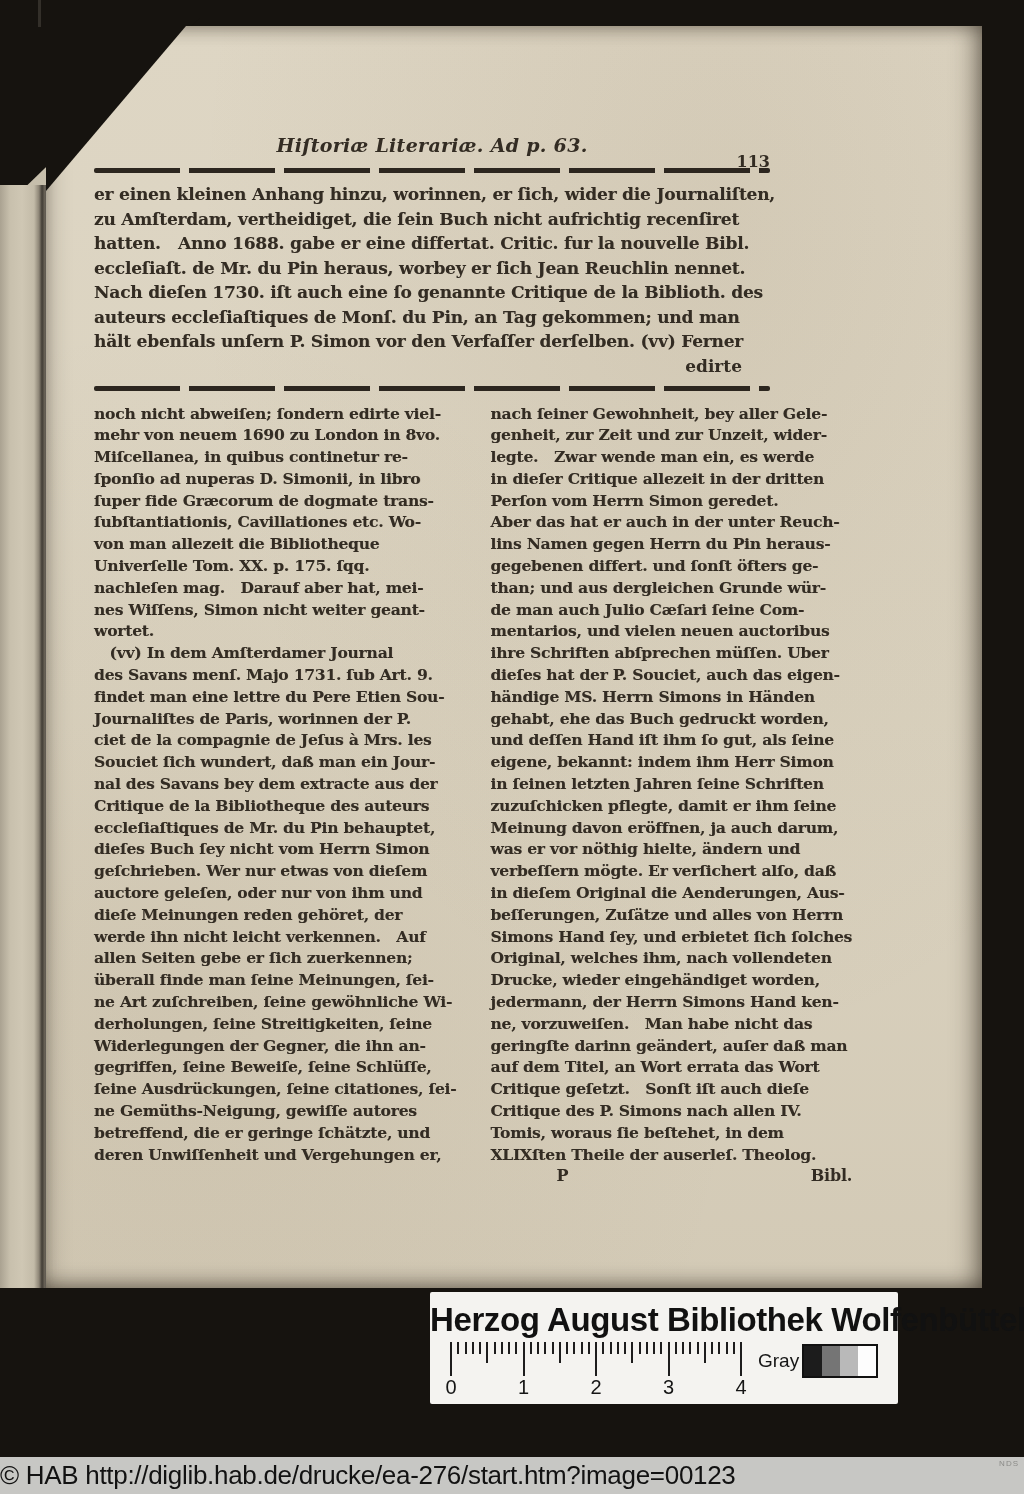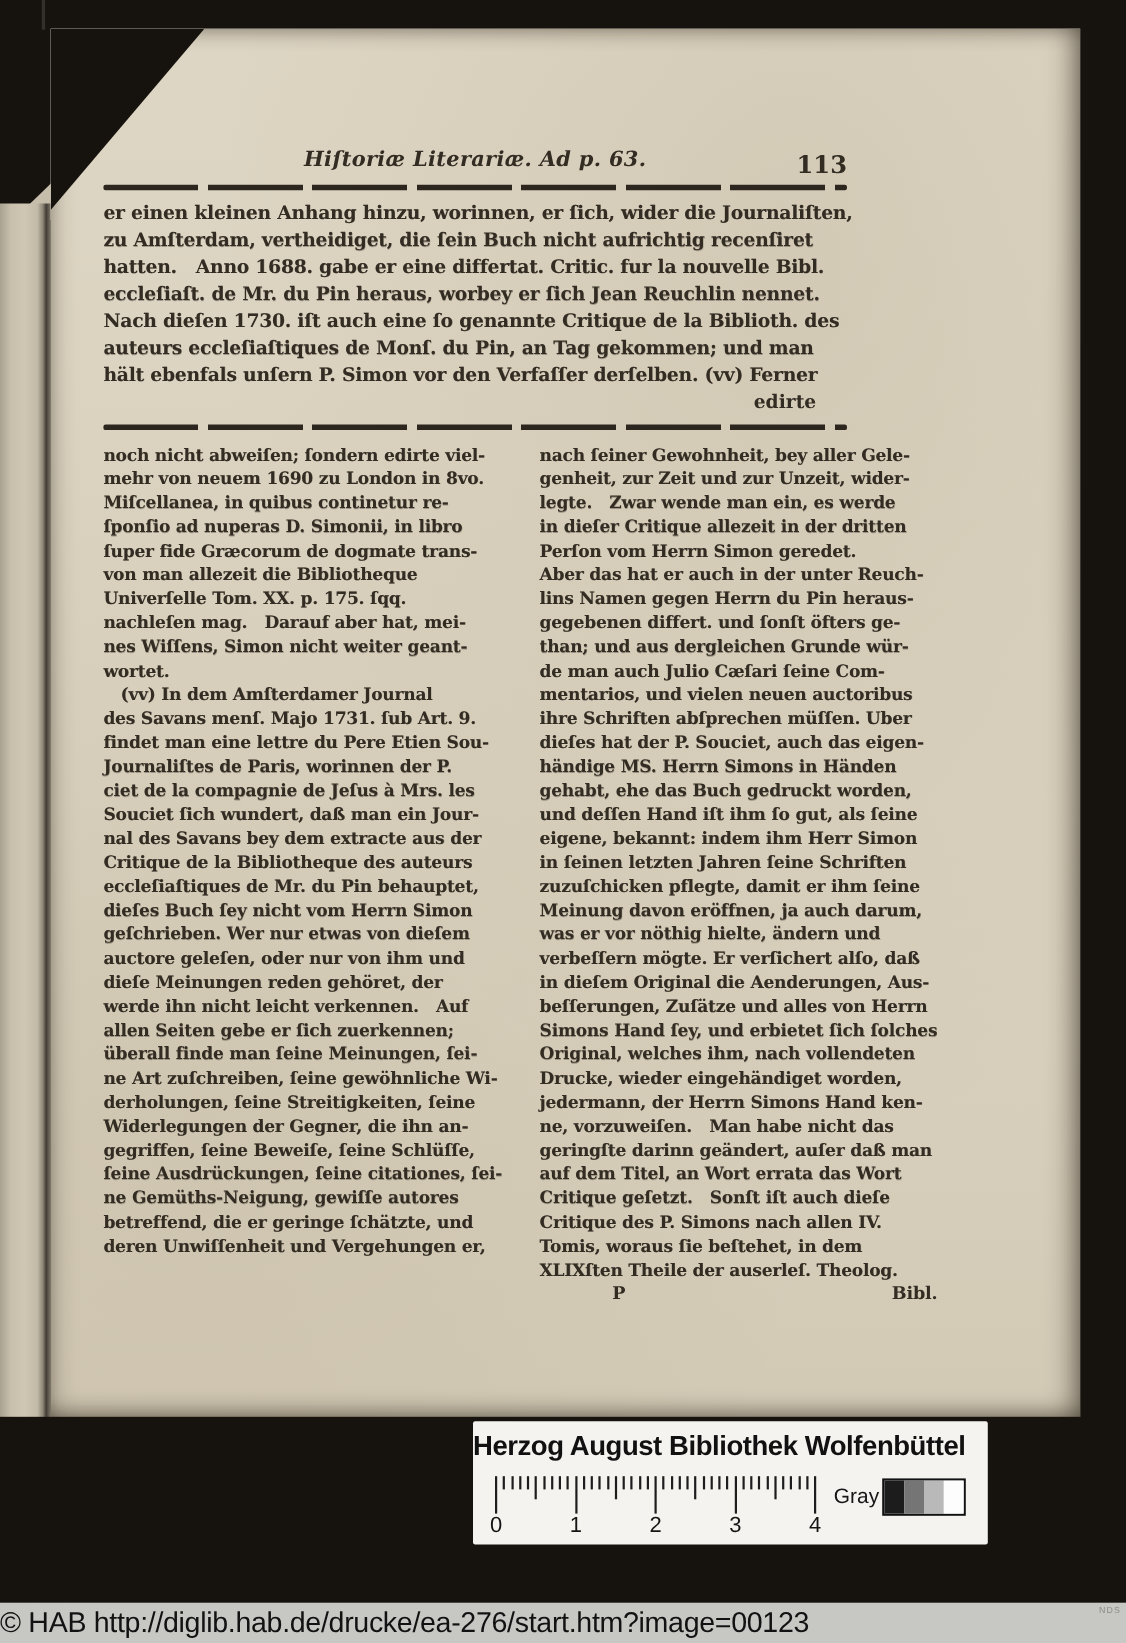--- a/index.html
+++ b/index.html
@@ -39,42 +39,42 @@
     color:#332c23;
   }
   .page-cover-corner{
     position:absolute;left:0;top:0;width:140px;height:165px;background:#16130f;
     clip-path:polygon(0 0,100% 0,0 100%);
   }
   .page-header{position:relative;height:24px;}
   .running-title{
     text-align:center;font-style:italic;font-weight:bold;font-size:19px;letter-spacing:.3px;
   }
-  .page-number{position:absolute;right:0;top:3px;font-size:22px;font-weight:bold;}
+  .page-number{position:absolute;right:0;top:18px;font-size:16px;font-weight:bold;}
   .rule{
     height:5px;margin-top:10px;border-radius:2px;
     background:repeating-linear-gradient(90deg,#2c261f 0 86px,rgba(44,38,31,0) 86px 95px);
   }
   .rule.second{margin-top:8px;}
   .intro{margin-top:9px;font-size:17px;line-height:24.5px;font-weight:bold;letter-spacing:-.2px;}
   .intro .line,.col .line{white-space:pre;text-shadow:.3px .3px 0 rgba(51,44,35,.35);}
   .catchword-row{text-align:right;font-size:17px;font-weight:bold;line-height:24px;padding-right:28px;}
   .columns{display:flex;gap:34px;margin-top:12px;}
   .col{flex:1;font-size:15.5px;line-height:21.8px;font-weight:bold;letter-spacing:-.2px;overflow:visible;}
   .sig-row{display:flex;font-size:16px;font-weight:bold;line-height:22px;}
   .sig-mark{margin-left:66px;}
   .sig-catchword{margin-left:auto;}
   
   .caption-card{
     position:absolute;left:430px;top:1292px;width:468px;height:112px;
     background:#f4f3f0;border-radius:2px;
     font-family:"Liberation Sans",sans-serif;color:#111;
   }
   .caption-title{
-    text-align:left;font-weight:bold;font-size:25px;letter-spacing:-.4px;
+    text-align:left;font-weight:bold;font-size:33px;letter-spacing:-.4px;
     padding-top:9px;white-space:nowrap;
   }
   .ruler{position:absolute;left:20px;top:50px;width:292px;height:34px;}
   .ruler .tick{position:absolute;top:0;width:2px;background:#1d1d1d;}
   .ruler-numbers{position:absolute;left:20px;top:84px;width:292px;height:24px;font-size:20px;color:#151515;}
   .ruler-numbers span{position:absolute;transform:translateX(-50%);}
   .grayscale-label{position:absolute;left:328px;top:58px;font-size:19px;color:#161616;white-space:nowrap;}
   .grayscale-patches{
     position:absolute;left:372px;top:52px;width:76px;height:34px;
     border:2px solid #111;display:flex;box-sizing:border-box;background:#fff;
@@ -127,20 +127,21 @@
 
     <div class="rule second"></div>
 
     <div class="columns">
       <div class="col">
           <div class="line">noch nicht abweiſen; ſondern edirte viel-</div>
           <div class="line">mehr von neuem 1690 zu London in 8vo.</div>
           <div class="line">Miſcellanea, in quibus continetur re-</div>
           <div class="line">ſponſio ad nuperas D. Simonii, in libro</div>
           <div class="line">ſuper fide Græcorum de dogmate trans-</div>
+          <div class="line">ſubſtantiationis, Cavillationes etc. Wo-</div>
           <div class="line">von man allezeit die Bibliotheque</div>
           <div class="line">Univerſelle Tom. XX. p. 175. ſqq.</div>
           <div class="line">nachleſen mag.   Darauf aber hat, mei-</div>
           <div class="line">nes Wiſſens, Simon nicht weiter geant-</div>
           <div class="line">wortet.</div>
           <div class="line">   (vv) In dem Amſterdamer Journal</div>
           <div class="line">des Savans menſ. Majo 1731. ſub Art. 9.</div>
           <div class="line">findet man eine lettre du Pere Etien Sou-</div>
           <div class="line">Journaliſtes de Paris, worinnen der P.</div>
           <div class="line">ciet de la compagnie de Jeſus à Mrs. les</div>

